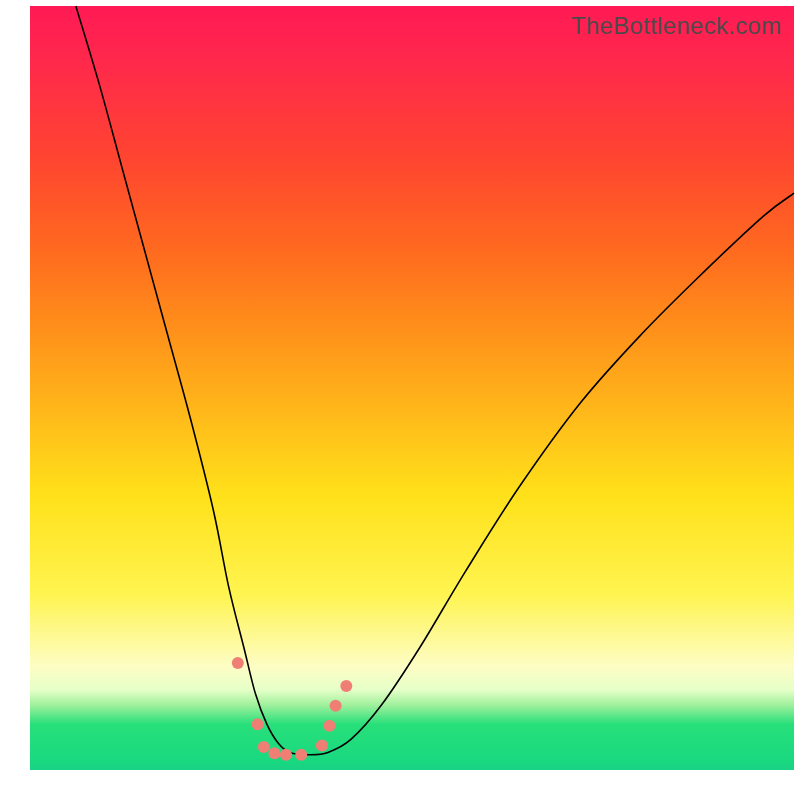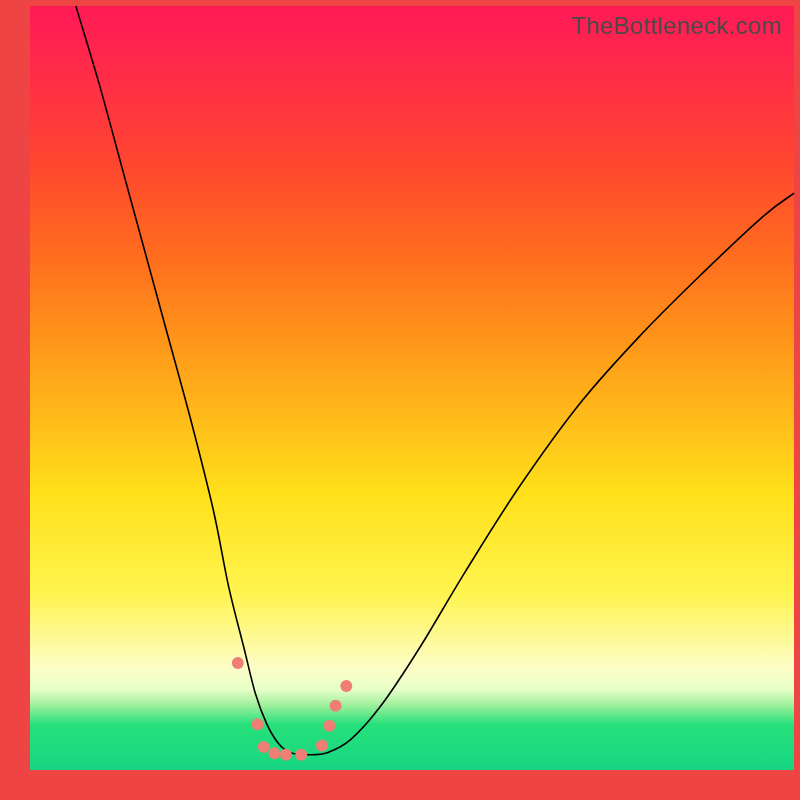--- a/index.html
+++ b/index.html
@@ -8,21 +8,21 @@
     width: 800px;
     height: 800px;
     background: #000;
     overflow: hidden;
     font-family: Arial, Helvetica, sans-serif;
   }
   .frame {
     position: relative;
     width: 800px;
     height: 800px;
-    background: #ef4444;
+    background: #ffffff;
   }
   .plot {
     position: absolute;
     left: 30px;
     top: 6px;
     width: 764px;
     height: 764px;
     
     background: linear-gradient(
       to bottom,

